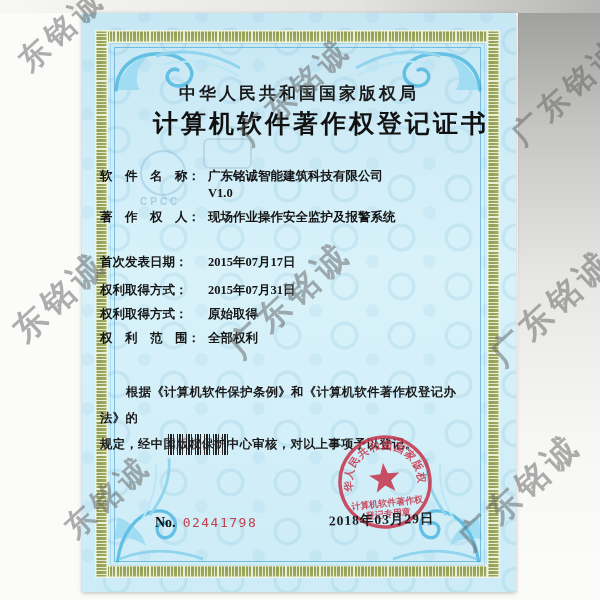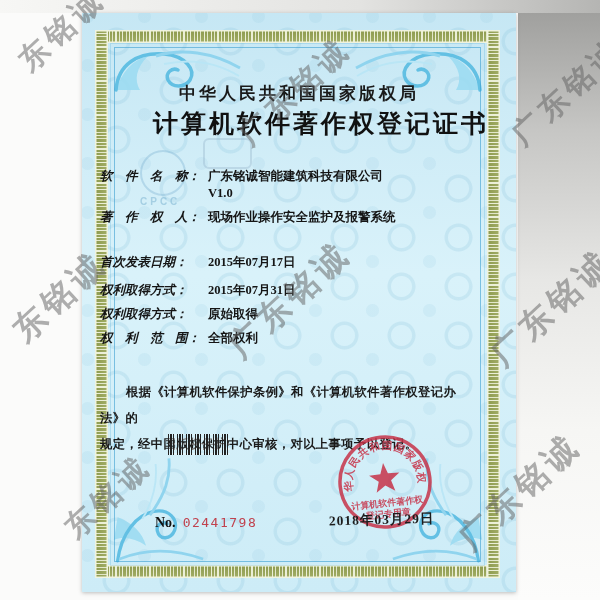--- a/index.html
+++ b/index.html
@@ -46,21 +46,21 @@
   .gcpcc{position:absolute;left:58px;top:183px;z-index:1;font:700 10px "Liberation Sans","DejaVu Sans",sans-serif;color:rgba(125,180,210,.55);letter-spacing:3px;}
   .gsquare{position:absolute;left:121px;top:125px;width:45px;height:27px;border:2px solid rgba(140,170,195,.32);border-radius:6px;z-index:1;}
   
   .t1{position:absolute;left:0;right:0;top:69px;z-index:3;text-align:center;
     font-size:17px;font-weight:700;letter-spacing:3px;color:#1a1a1a;}
   .t2{position:absolute;left:0;right:0;top:94px;z-index:3;text-align:center;
     font-size:25px;font-weight:700;letter-spacing:3px;color:#111;padding-left:44px;}
   .certno{position:absolute;top:129px;right:54px;z-index:3;font-size:9.5px;font-weight:700;color:#222;}
   .certno .num{margin-left:8px;font-weight:400;}
   .row{position:absolute;left:18px;z-index:3;font-size:12.5px;color:#151515;white-space:nowrap;}
-  .row .flabel{display:inline-block;width:100px;font-weight:700;font-style:italic;}
+  .row .flabel{display:inline-block;width:100px;font-weight:700;}
   .row .fvalue{font-weight:700;margin-left:8px;}
   .v2{position:absolute;left:126px;top:173px;z-index:3;font-size:12.5px;font-weight:700;color:#151515;}
   .stmt{position:absolute;left:18px;top:366px;width:370px;z-index:3;font-size:12.3px;font-weight:700;color:#1a1a1a;line-height:26px;letter-spacing:.4px;}
   .stmt .l1{text-indent:26px;}
   
   .stamp{position:absolute;left:248px;top:414px;z-index:4;transform:rotate(-6deg);opacity:.85;}
   .stamp-date{position:absolute;left:247px;top:498px;z-index:5;font-size:13.5px;font-weight:700;color:#1c1c1c;letter-spacing:1px;transform:rotate(-1.5deg);}
   
   .barcode{position:absolute;left:86px;top:421px;width:62px;height:21px;z-index:3;
     background-image:

